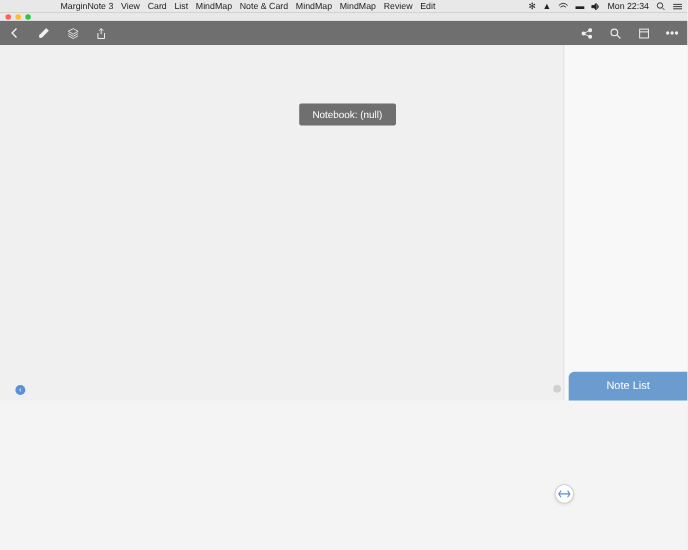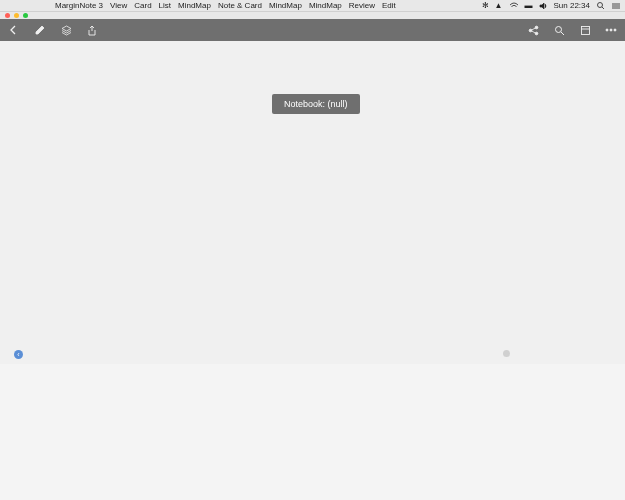--- a/index.html
+++ b/index.html
@@ -211,21 +211,21 @@
       <svg width="10" height="7" viewBox="0 0 10 7">
           <path d="M1 3 Q5 -1 9 3 M2.5 4.5 Q5 2 7.5 4.5 M5 6 L5 6" stroke="#222" stroke-width="0.8" fill="none"></path>
         </svg>
     </span>
     <span class="menu-icon">▬</span>
     <span class="menu-icon">
       <svg width="9" height="8" viewBox="0 0 9 8">
           <path d="M1 3 L3 3 L5 1 L5 7 L3 5 L1 5 Z M6 2 Q8 4 6 6" stroke="#222" stroke-width="0.7" fill="#222"></path>
         </svg>
     </span>
-    <span class="menu-icon">Sun 22:34</span>
+    <span class="menu-icon">Mon 22:34</span>
     <span class="menu-icon">
       <svg width="9" height="9" viewBox="0 0 9 9">
           <circle cx="4" cy="4" r="2.5" stroke="#222" stroke-width="0.8" fill="none"></circle>
           <line x1="6" y1="6" x2="8" y2="8" stroke="#222" stroke-width="0.8"></line>
         </svg>
     </span>
     <span class="menu-icon">
       <svg width="10" height="8" viewBox="0 0 10 8">
           <line x1="1" y1="2" x2="9" y2="2" stroke="#222" stroke-width="0.8"></line>
           <line x1="1" y1="4" x2="9" y2="4" stroke="#222" stroke-width="0.8"></line>
@@ -296,14 +296,24 @@
   </div>
 </div>
 
 <div class="main">
   <div class="canvas">
     <div class="tooltip">
       <span>Notebook: (null)</span>
     </div>
     <div class="info-dot"></div>
   </div>
+  <div class="sidebar-right">
+    <div class="resize-handle">
+      <svg width="12" height="8" viewBox="0 0 12 8">
+          <path d="M3 1 L1 4 L3 7 M9 1 L11 4 L9 7 M1 4 L11 4" stroke-width="1" fill="none"></path>
+        </svg>
+    </div>
+    <div class="note-list-btn">
+      <span>Note List</span>
+    </div>
+  </div>
   <div class="gray-dot"></div>
 </div>
 
 </body></html>

